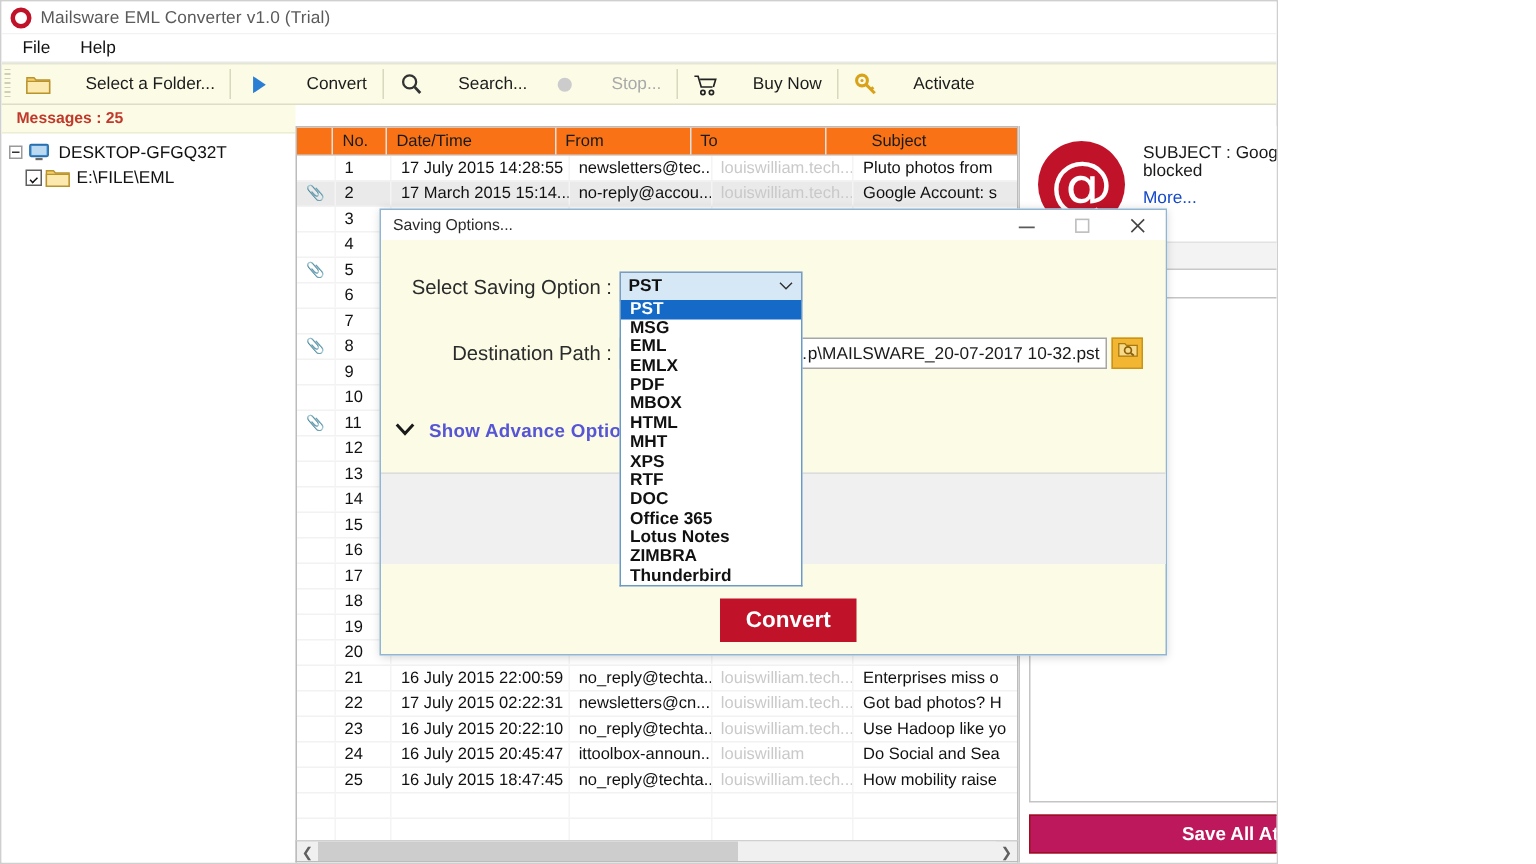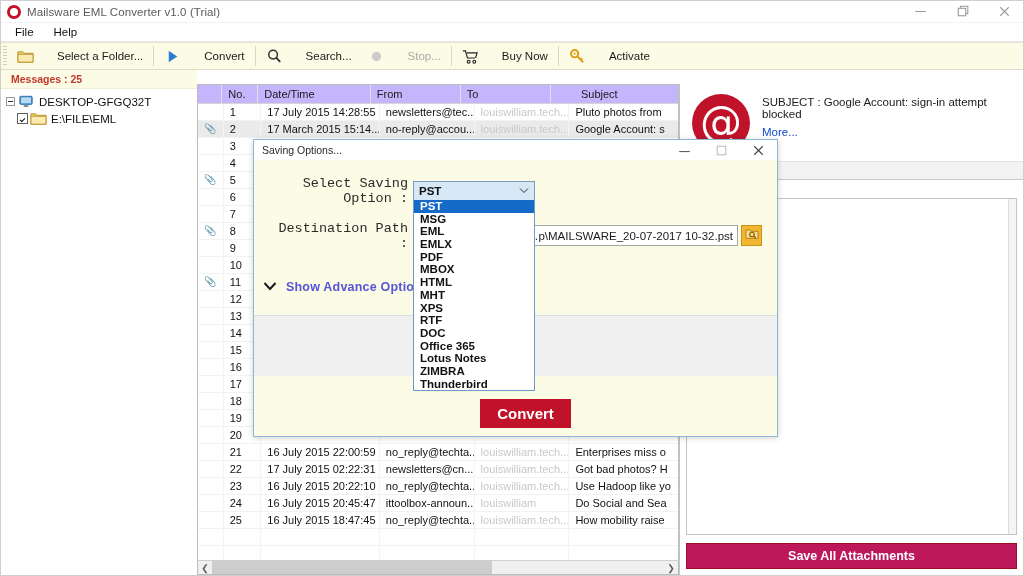--- a/index.html
+++ b/index.html
@@ -5,21 +5,21 @@
   * { box-sizing: border-box; }
   html, body {
     margin: 0; padding: 0;
     width: 1024px; height: 576px;
     overflow: hidden;
     font-family: "Liberation Sans", sans-serif;
     background: #ffffff;
   }
   #app {
     position: relative;
-    width: 1024px; height: 576px;
+    width: 852px; height: 576px;
     background: #ffffff;
     border: 1px solid #cfcfcf;
     overflow: hidden;
   }
 
   
   .titlebar {
     position: absolute; left: 0; top: 0; width: 1024px; height: 22px;
     background: #ffffff;
     display: flex; align-items: center;
@@ -114,21 +114,21 @@
   .tlabel { margin-left: 4px; }
 
   
   .centerpane {
     position: absolute; left: 196px; top: 83px; width: 482px; height: 493px;
     background: #ffffff;
     border: 1px solid #bcbcbc;
     overflow: hidden;
   }
   .grid-head {
-    display: flex; height: 19px; background: #c4b5fd;
+    display: flex; height: 19px; background: #f97316;
     border-bottom: 1px solid #d6d6d6;
     font-size: 11px; color: #1a1a1a;
   }
   .gh {
     border-right: 1px solid #e2e2e2;
     padding: 3px 0 0 6px;
     overflow: hidden; white-space: nowrap;
   }
   .gh.c0 { width: 26px; padding-left: 0; }
   .gh.c1 { width: 38px; }
@@ -231,21 +231,21 @@
   .dlg-ctrls { margin-left: auto; display: flex; }
   .dlg-btn {
     width: 37px; height: 20px; display: flex; align-items: center; justify-content: center;
     color: #5a5a5a; font-size: 12px;
   }
   .dlg-body { position: relative; height: 216px; background: #fbfbe6; }
   .dlg-footer {
     position: absolute; left: 0; right: 0; bottom: 0; height: 61px; background: #f0f0f0;
     border-top: 1px solid #dcdcdc;
   }
-  .field-row { position: absolute; display: flex; align-items: center; font-family: Liberation Mono, monospace; }
+  .field-row { position: absolute; display: flex; align-items: center; }
   .fl {
     font-size: 13.5px; color: #2b2b2b; text-align: right;
   }
   .combo {
     position: absolute; left: 412px; top: 180px; width: 122px; height: 20px;
     background: #d6e7f5; border: 1px solid #7a9cbe;
     display: flex; align-items: center; padding-left: 5px;
     font-size: 11.5px; font-weight: bold; color: #111;
   }
   .combo-arrow { margin-left: auto; margin-right: 5px; font-size: 8px; color: #333; }

